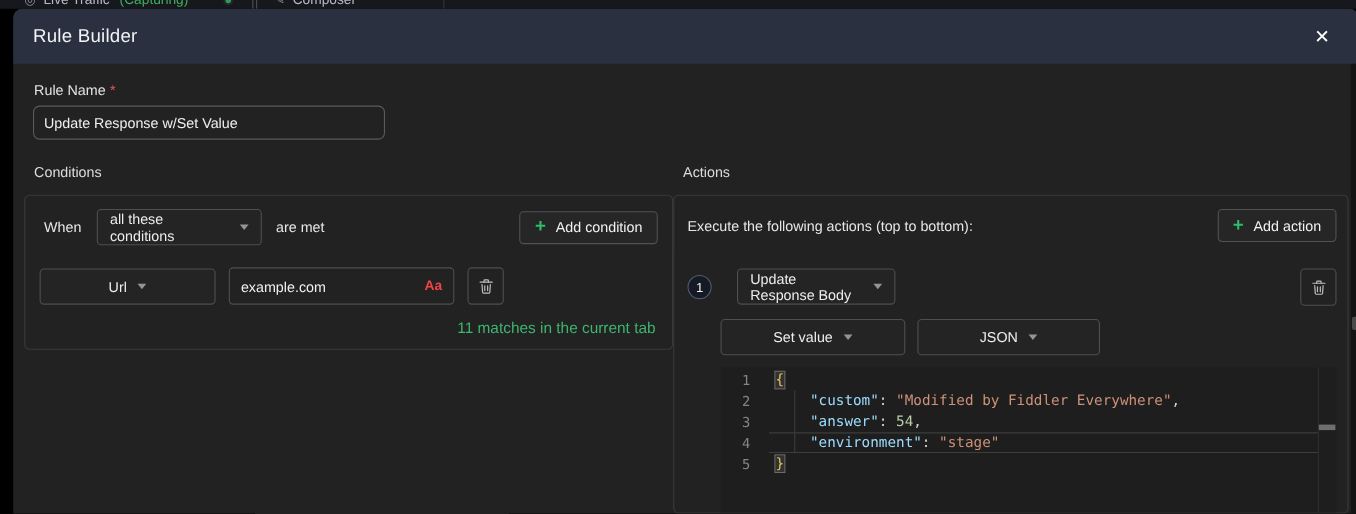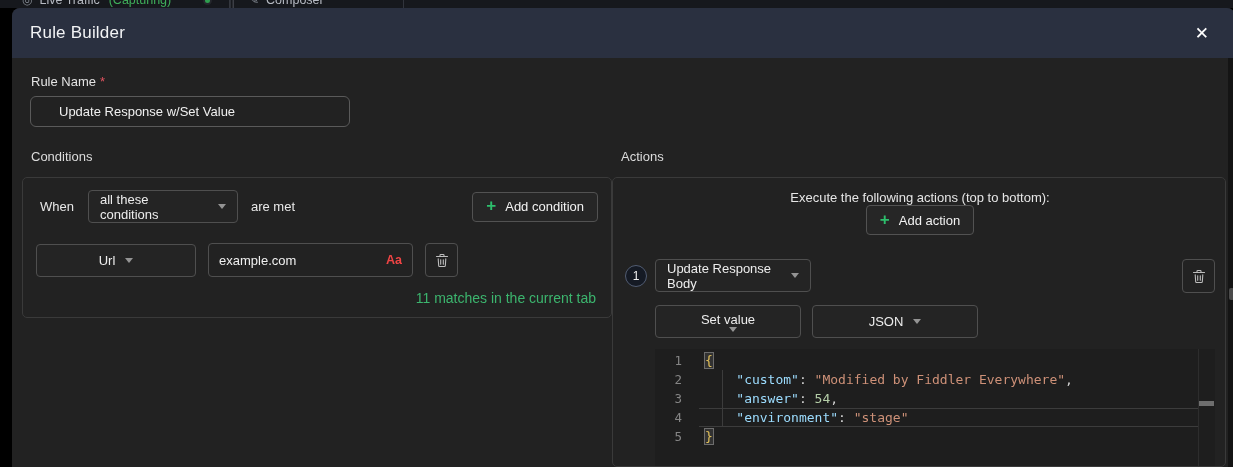--- a/index.html
+++ b/index.html
@@ -24,21 +24,21 @@
   .modal-header { height:50px; background:var(--header_bg); display:flex; align-items:center;
                   justify-content:space-between; padding:0 26px 0 18px; }
   .modal-title { font-size:17px; color:#f2f3f5; letter-spacing:.2px; }
   .modal-close { color:#ffffff; font-size:17px; cursor:pointer; line-height:1; }
   .modal-body { position:relative; height:409px; padding:16px 9px 0 10px; overflow:hidden; }
 
   
   .field-label { font-size:13px; color:#e3e3e3; margin:0 0 7px 9px; }
   .required { color:var(--required_red); margin-left:4px; }
   .rule-name-input { width:320px; height:31px; margin-left:8px; background:transparent; border:1px solid #5a5a5a;
-                     border-radius:6px; color:#f0f0f0; font-size:13px; padding:0 28px;
+                     border-radius:6px; color:#f0f0f0; font-size:13px; padding:0 9px;
                      font-family:"Liberation Sans", sans-serif; outline:none; }
 
   
   .columns { display:flex; margin-top:22px; }
   .col-left { width:590px; flex:none; }
   .col-right { flex:1; min-width:0; }
   .section-label { font-size:13px; color:#dcdcdc; margin:0 0 13px 9px; }
 
   .panel { border:1px solid var(--panel_border); border-radius:5px; background:var(--body_bg); }
   .conditions-panel { padding:12px 13px 9px 13px; }
@@ -69,30 +69,30 @@
   .sel-cond-field { width:160px; }
   .sel-cond-operator { width:140px; }
   .text-field { width:205px; height:34px; border:1px solid var(--control_border); border-radius:4px;
                 display:flex; align-items:center; padding:0 10px; gap:6px; }
   .text-field input { flex:1; min-width:0; background:transparent; border:none; outline:none; color:#f0f0f0;
                       font-size:13px; font-family:"Liberation Sans", sans-serif; }
   .case-hint { color:#ef4444; font-size:12.5px; flex:none; cursor:pointer;font-weight:bold; }
   .match-info { text-align:right; color:var(--match_text_green); font-size:14px; margin:13px 2px 2px 0; }
 
   
-  .actions-header-row { display:flex; align-items:center; justify-content:space-between; margin-bottom:24px;flex-direction:column; }
+  .actions-header-row { display:flex; align-items:center; justify-content:space-between; margin-bottom:24px; }
   .actions-header-text { font-size:13px; color:#e6e6e6; }
   .action-row { display:flex; align-items:flex-start; gap:8px; }
   .action-badge { width:22px; height:22px; border-radius:50%; background:#151a24; border:1px solid #515c72;
                   color:#f0f0f0; font-size:12px; display:flex; align-items:center; justify-content:center;
                   margin-top:6px; flex:none; }
-  .sel-action-type { width:156px; margin-left:0; }
+  .sel-action-type { width:144px; margin-left:15px; }
   .action-trash { margin-left:auto; }
   .action-sub-row { display:flex; gap:11px; margin:12px 0 0 30px; }
-  .sel-action-mode { width:146px;flex-direction:column; }
+  .sel-action-mode { width:168px; }
   .sel-action-format { width:166px; }
 
   
   .editor { position:relative; margin:11px 0 0 30px; height:150px; background:var(--editor_bg);
             font-family:"DejaVu Sans Mono", monospace; font-size:13px; }
   .ed-lines { position:relative; padding-top:2px; }
   .ed-line { display:flex; height:19px; line-height:19px; }
   .ed-num { width:44px; text-align:right; padding-right:17px; color:var(--line_number); flex:none;
             font-size:12.5px; }
   .ed-text { flex:1; white-space:pre; padding-left:6px; margin-right:17px; min-width:0; }

